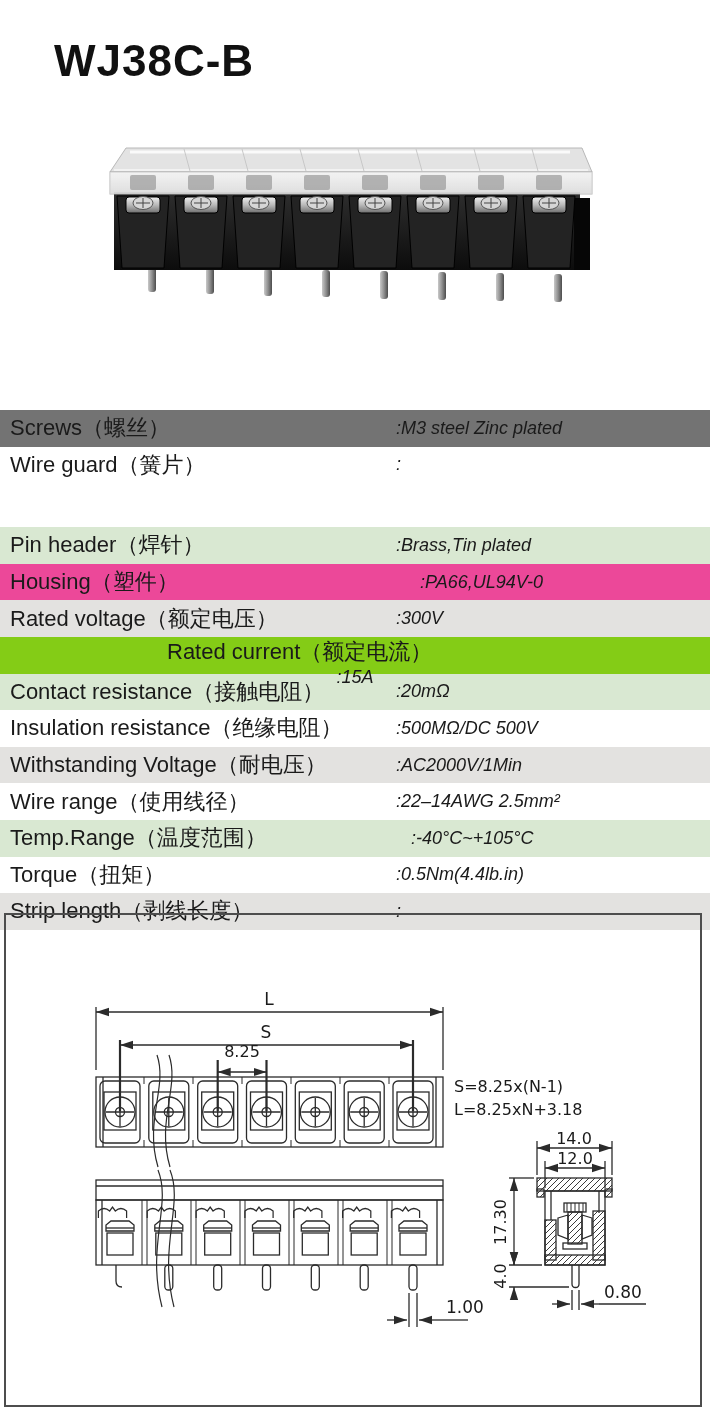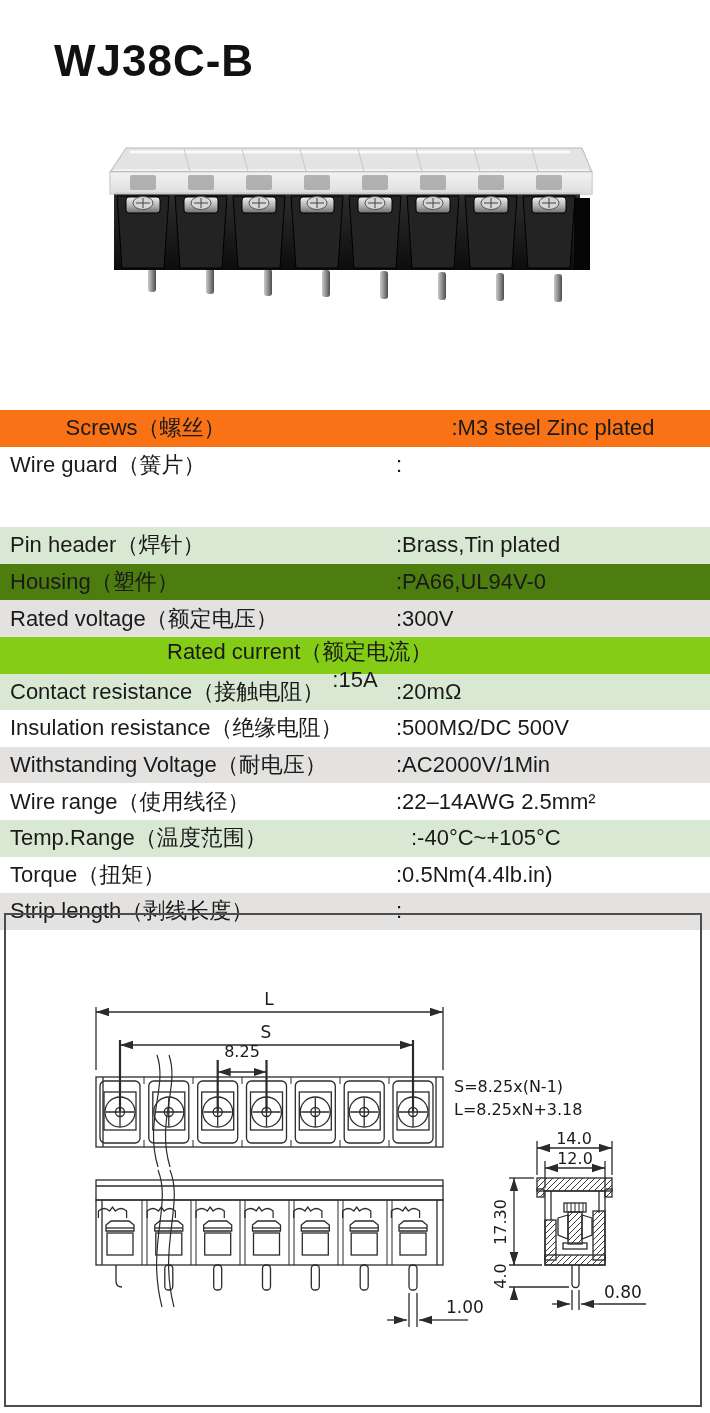--- a/index.html
+++ b/index.html
@@ -4,21 +4,21 @@
 <style>
   html,body{margin:0;padding:0;background:#fff;}
   body{width:710px;height:1413px;position:relative;overflow:hidden;
        font-family:"Liberation Sans","DejaVu Sans",sans-serif;color:#1a1a1a;}
   .page-title{position:absolute;left:54px;top:36px;margin:0;
        font-size:44px;font-weight:800;letter-spacing:1px;color:#111;}
   .photo-wrap{position:absolute;left:100px;top:140px;width:500px;height:165px;}
   .spec-table{position:absolute;left:0;top:410px;width:710px;}
   .spec-row{display:flex;align-items:center;height:36.6px;white-space:nowrap;}
   .spec-label{padding-left:10px;width:386px;font-size:22px;}
-  .spec-value{font-size:22px;}
+  .spec-value{font-size:18px;font-style:italic;}
   .drawing-box{position:absolute;left:4px;top:913px;width:698px;height:494px;
        border:2px solid #4d4d4d;box-sizing:border-box;}
   .drawing-box svg{display:block;}
   text{font-family:"DejaVu Sans","Liberation Sans",sans-serif;}
 </style>
 </head>
 <body>
 
 <h1 class="page-title">WJ38C-B</h1>
 
@@ -133,33 +133,33 @@
           <line x1="258" y1="9" x2="264" y2="31"></line>
         <line x1="316" y1="9" x2="322" y2="31"></line>
           <line x1="374" y1="9" x2="380" y2="31"></line>
         <line x1="432" y1="9" x2="438" y2="31"></line>
       </g>
     </g>
   </svg>
 </div>
 
 <div class="spec-table">
-    <div class="spec-row" style="background: #f97316; justify-content: center;">
+    <div class="spec-row" style="background: #737373;">
       <span class="spec-label">Screws（螺丝）</span>
       <span class="spec-value">:M3 steel Zinc plated</span>
     </div>
     <div class="spec-row" style="background: rgb(255, 255, 255);">
       <span class="spec-label">Wire guard（簧片）</span>
       <span class="spec-value">:</span>
     </div>
     <div class="spec-row" style="background: rgb(217, 232, 210); margin-top: 44px;">
       <span class="spec-label">Pin header（焊针）</span>
       <span class="spec-value">:Brass,Tin plated</span>
     </div>
-    <div class="spec-row" style="background: #4d7c0f;">
+    <div class="spec-row" style="background: #ec4899; gap: 24px;">
       <span class="spec-label">Housing（塑件）</span>
       <span class="spec-value">:PA66,UL94V-0</span>
     </div>
     <div class="spec-row" style="background: rgb(227, 226, 224);">
       <span class="spec-label">Rated voltage（额定电压）</span>
       <span class="spec-value">:300V</span>
     </div>
     <div class="spec-row" style="background: #84cc16; flex-direction: column;">
       <span class="spec-label">Rated current（额定电流）</span>
       <span class="spec-value">:15A</span>

